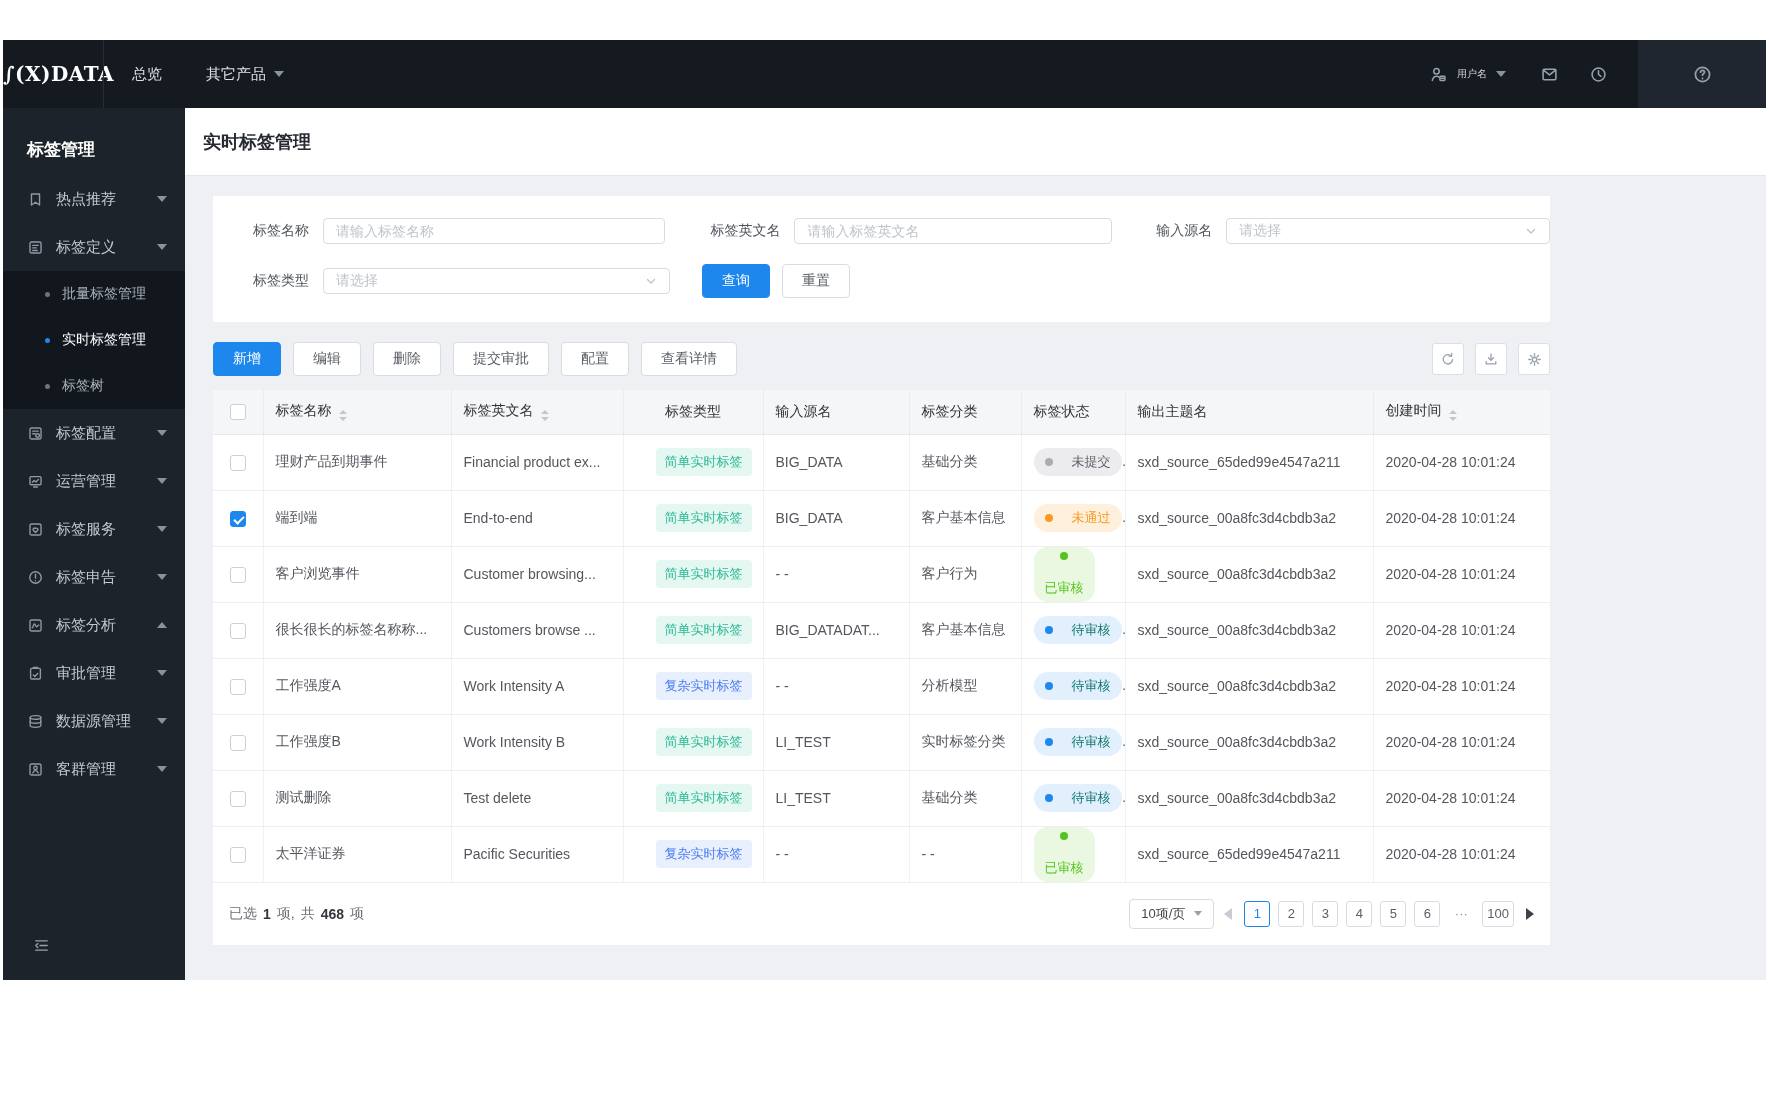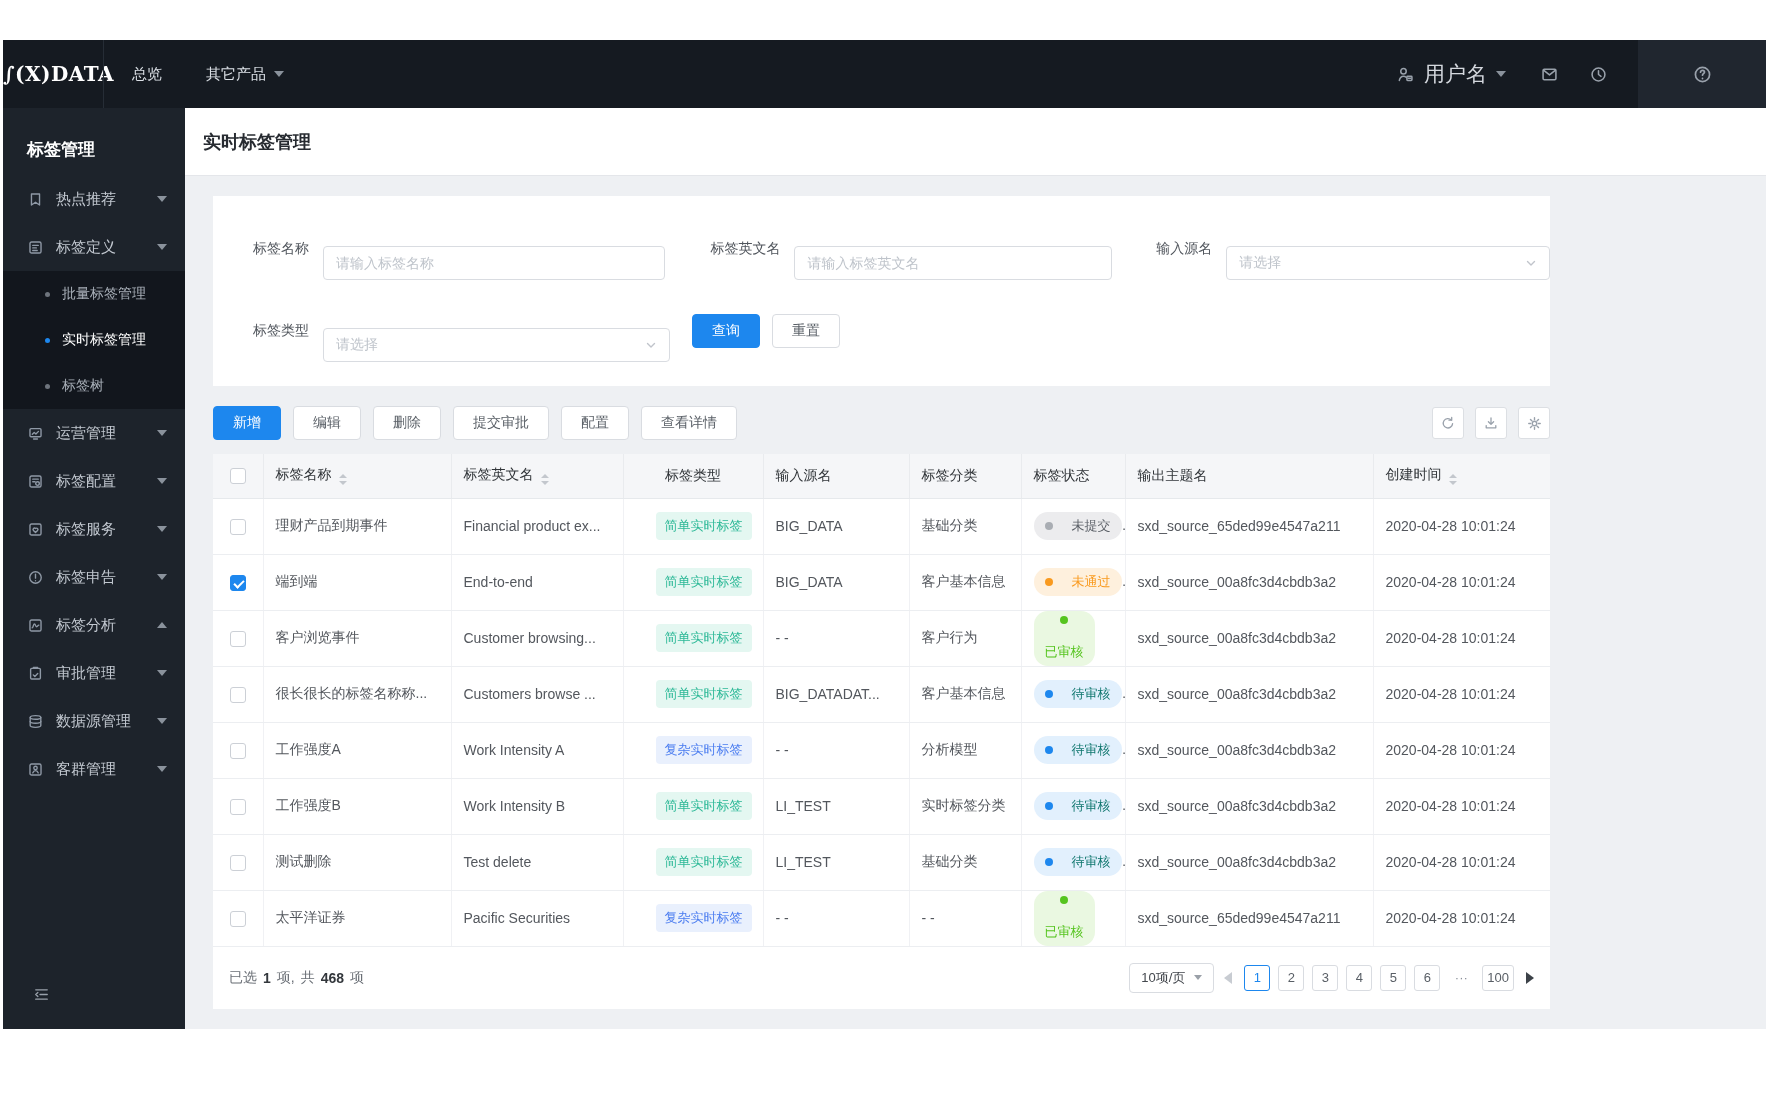--- a/index.html
+++ b/index.html
@@ -9,21 +9,21 @@
 
   
   .topnav { height:68px; background:#151a21; display:flex; align-items:center; color:#cfd4da; }
   .logo { width:100px; text-align:center; color:#fff; font-size:20px; font-weight:bold;
     font-family:"DejaVu Serif","Liberation Serif",serif; letter-spacing:0.5px; white-space:nowrap; }
   .nav-divider { width:1px; height:68px; background:#262d36; margin-right:28px; }
   .nav-item { font-size:15px; color:#dbe0e6; margin-right:44px; display:flex; align-items:center; gap:8px; cursor:pointer; }
   .caret-dn { width:0; height:0; border-left:5px solid transparent; border-right:5px solid transparent; border-top:6px solid #8a929c; }
   .caret-up { width:0; height:0; border-left:5px solid transparent; border-right:5px solid transparent; border-bottom:6px solid #8a929c; }
   .topnav-right { margin-left:auto; display:flex; align-items:center; height:100%; }
-  .user-chip { display:flex; align-items:center; gap:9px; color:#d4d8de; font-size:21px; margin-right:34px; }
+  .user-chip { display:flex; align-items:center; gap:9px; color:#d4d8de; font-size:10px; margin-right:34px; }
   .icon { display:inline-flex; align-items:center; justify-content:center; color:#99a1ab; }
   .topnav-right .plain-icon { margin-right:30px; }
   .help-block { width:128px; height:68px; background:#20262f; display:flex; align-items:center; justify-content:center; color:#8f98a3; }
 
   
   .body-row { display:flex; min-height:872px; align-items:stretch; }
 
   
   .sidebar { width:182px; background:#1d232b; color:#c2c8d0; display:flex; flex-direction:column; flex-shrink:0; }
   .sidebar-title { padding:30px 0 14px 24px; color:#fff; font-size:17px; font-weight:bold; }
@@ -43,32 +43,32 @@
     border-bottom:1px solid #e4e6ea; }
   .page-title { font-size:18px; font-weight:bold; color:#272b31; }
   .content { padding:20px 0 20px 28px; }
 
   .panel { width:1337px; background:#fff; }
   .filter-panel { padding:22px 0 24px 16px; }
   .filter-row { display:flex; align-items:center; }
   .filter-row + .filter-row { margin-top:20px; }
   .f-label { font-size:14px; color:#50555c; text-align:right; margin-right:14px; flex-shrink:0; }
   .w80{width:80px;} .w95{width:95px;}
-  .f-input, .f-select { height:34px; border:1px solid #d9dce1; border-radius:4px; background:#fff; font-size:14px; color:#333;
-    padding:0 12px; display:flex; align-items:center;margin-top:28px; }
+  .f-input, .f-select { height:26px; border:1px solid #d9dce1; border-radius:4px; background:#fff; font-size:14px; color:#333;
+    padding:0 12px; display:flex; align-items:center; }
   input.f-input { outline:none; }
   input.f-input::placeholder { color:#bfc4cb; }
   .f-select { justify-content:space-between; cursor:pointer; }
   .f-select .ph { color:#bfc4cb; }
   .gap { margin-left:20px; }
   .btn { height:34px; padding:0 19px; border:1px solid #d9dce1; background:#fff; border-radius:4px;
     font-size:14px; color:#595f66; cursor:pointer; font-family:inherit; }
   .btn-primary { background:#1d87ee; border-color:#1d87ee; color:#fff; }
   .filter-row .btn { margin-left:12px; }
-  .filter-row .btn.first { margin-left:22px; }
+  .filter-row .btn.first { margin-left:32px; }
 
   .toolbar { width:1337px; margin-top:20px; display:flex; gap:12px; align-items:center; }
   .tool-icons { margin-left:auto; display:flex; gap:11px; }
   .icon-btn { width:32px; height:32px; background:#fff; border:1px solid #dcdfe3; border-radius:3px;
     display:flex; align-items:center; justify-content:center; color:#5a6470; cursor:pointer; }
 
   
   .table-panel { margin-top:14px; }
   table { width:100%; border-collapse:collapse; font-size:14px; table-layout:fixed; }
   thead th { background:#f5f6f8; height:44px; font-weight:500; text-align:left; color:#303438;
@@ -202,37 +202,37 @@
     <span>实时标签管理</span>
   </div>
             <div class="submenu-item">
     <span class="dot"></span>
     <span>标签树</span>
   </div>
           </div>
           <div class="menu-item">
     <span class="mi-icon icon">
               <svg viewBox="0 0 16 16" width="17" height="17" fill="none" stroke="currentColor" stroke-width="1.3" stroke-linecap="round" stroke-linejoin="round">
+                <rect x="2.8" y="2.8" width="10.4" height="10.4" rx="1.5"></rect>
+                <circle cx="9.9" cy="9.9" r="1.7"></circle>
+                <path d="M5.4 5.8h5.2M5.4 8.2h2.2"></path>
+              </svg>
+            </span>
+    <span>标签配置</span>
+    <span class="mi-caret caret-dn"></span>
+  </div>
+          <div class="menu-item">
+    <span class="mi-icon icon">
+              <svg viewBox="0 0 16 16" width="17" height="17" fill="none" stroke="currentColor" stroke-width="1.3" stroke-linecap="round" stroke-linejoin="round">
                 <rect x="2.8" y="3.4" width="10.4" height="7.6" rx="1"></rect>
                 <path d="M5 8.8l1.8-1.8 1.6 1.4 2.4-2.4"></path>
                 <path d="M6.2 13.2h3.6"></path>
               </svg>
             </span>
     <span>运营管理</span>
-    <span class="mi-caret caret-dn"></span>
-  </div>
-          <div class="menu-item">
-    <span class="mi-icon icon">
-              <svg viewBox="0 0 16 16" width="17" height="17" fill="none" stroke="currentColor" stroke-width="1.3" stroke-linecap="round" stroke-linejoin="round">
-                <rect x="2.8" y="2.8" width="10.4" height="10.4" rx="1.5"></rect>
-                <circle cx="9.9" cy="9.9" r="1.7"></circle>
-                <path d="M5.4 5.8h5.2M5.4 8.2h2.2"></path>
-              </svg>
-            </span>
-    <span>标签配置</span>
     <span class="mi-caret caret-dn"></span>
   </div>
           <div class="menu-item">
     <span class="mi-icon icon">
               <svg viewBox="0 0 16 16" width="17" height="17" fill="none" stroke="currentColor" stroke-width="1.3" stroke-linecap="round" stroke-linejoin="round">
                 <rect x="2.8" y="2.8" width="10.4" height="10.4" rx="1.5"></rect>
                 <path d="M8 10.8 6.1 8.9a1.3 1.3 0 0 1 1.84-1.84l.06.06.06-.06A1.3 1.3 0 0 1 9.9 8.9z"></path>
               </svg>
             </span>
     <span>标签服务</span>

